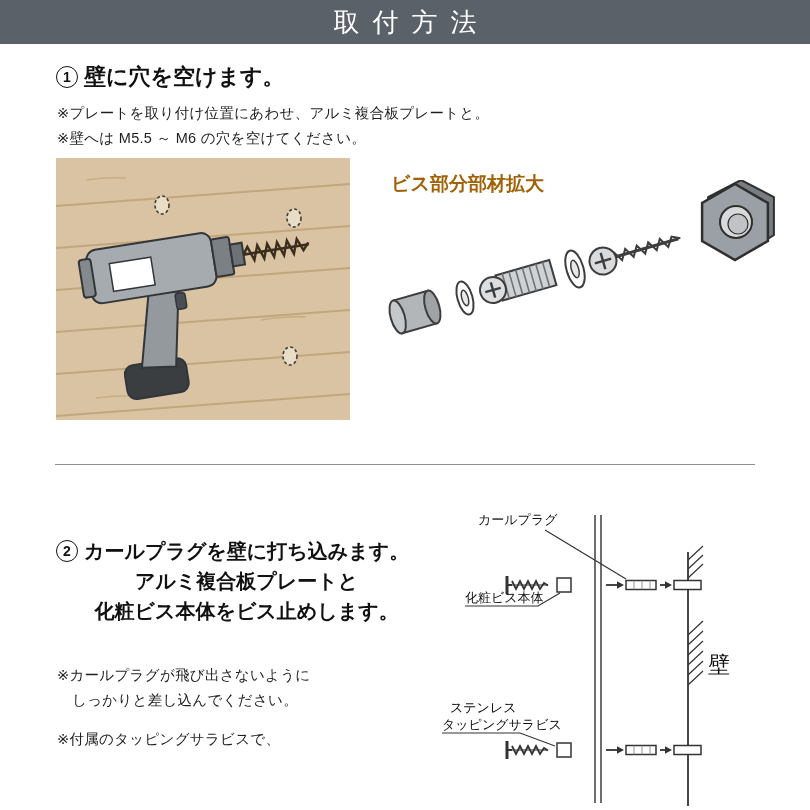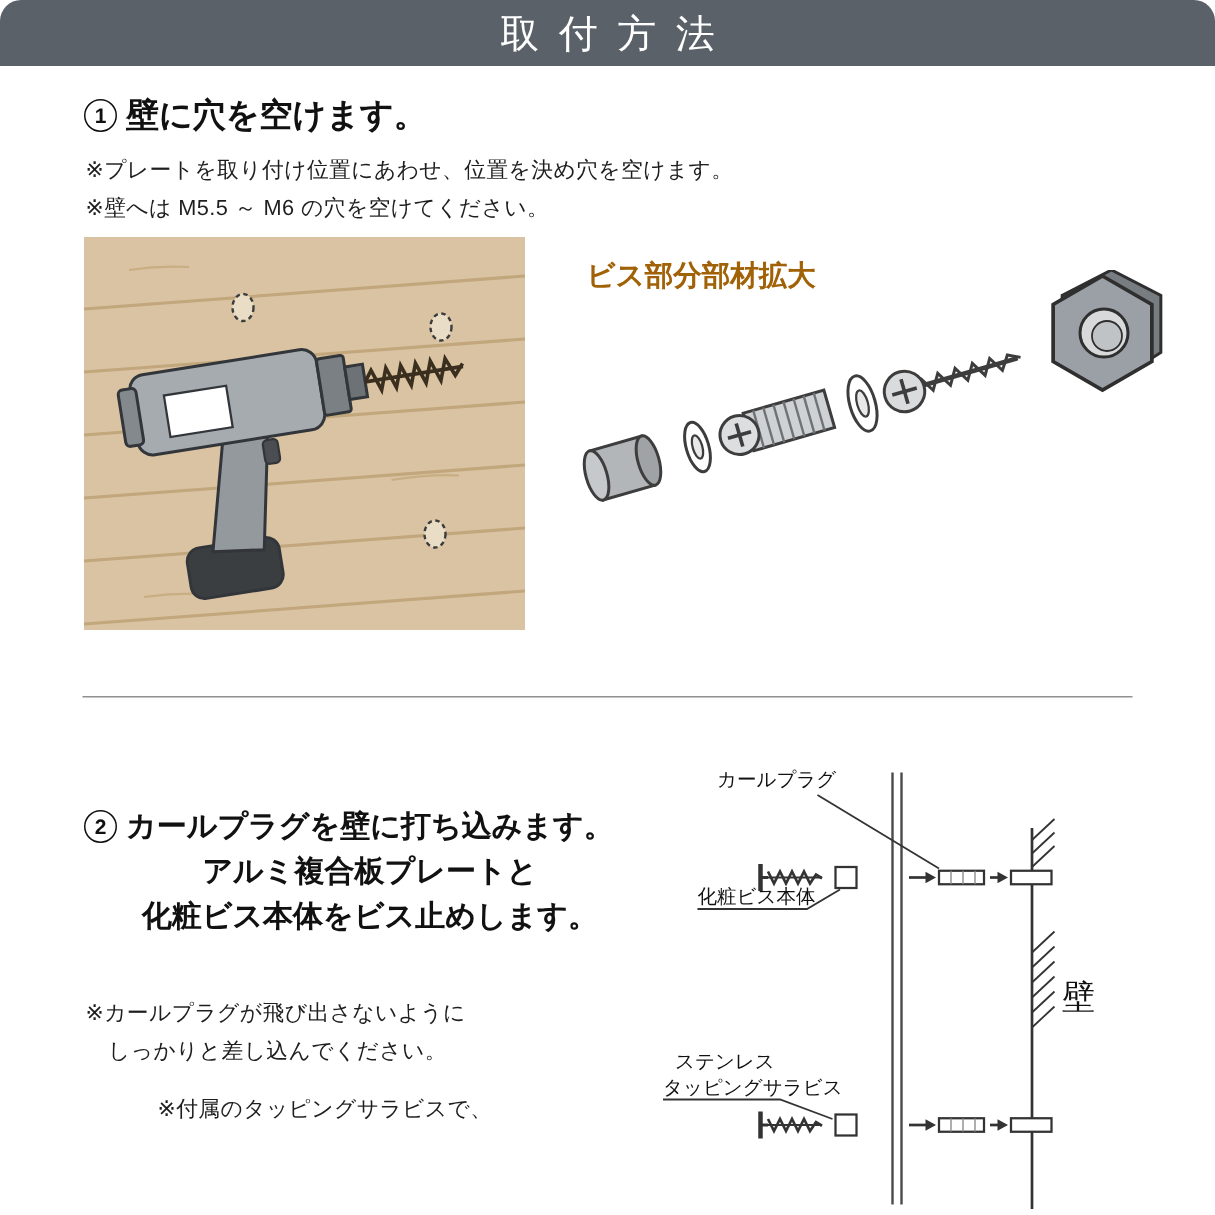--- a/index.html
+++ b/index.html
@@ -1,18 +1,18 @@
 <!DOCTYPE html>
 <html><head>
 <meta charset="utf-8">
 <style>
   * { margin:0; padding:0; box-sizing:border-box; }
   html, body { background:#ffffff; }
   body { font-family:"Liberation Sans","DejaVu Sans",sans-serif; color:#1e1e1e; }
-  .page { position:relative; width:810px; height:810px; background:#ffffff; overflow:hidden; margin:0 auto;border-radius:14px; }
+  .page { position:relative; width:810px; height:810px; background:#ffffff; overflow:hidden; margin:0 auto; }
 
   .header-bar { position:absolute; left:0; top:0; width:810px; height:44px; background:#5a6169;
                 display:flex; align-items:center; justify-content:center; }
   .header-title { color:#ffffff; font-size:26px; font-weight:500; letter-spacing:0.5em; text-indent:0.5em; }
 
   .step-title { position:absolute; display:flex; align-items:center; gap:6px; font-weight:bold; color:#111; }
   #step1-title { left:56px; top:62px; font-size:22px; }
   .circled-num { display:inline-flex; align-items:center; justify-content:center; width:22px; height:22px;
                  border:1.6px solid #111; border-radius:50%; font-size:14px; line-height:1; flex:0 0 auto; }
   .note-line { position:absolute; font-size:14.5px; color:#1e1e1e; letter-spacing:0.02em; white-space:nowrap; }
@@ -38,21 +38,21 @@
 
   <div class="header-bar">
     <div class="header-title">取付方法</div>
   </div>
 
   <div class="step-title" id="step1-title">
     <span class="circled-num">1</span>
     <span>壁に穴を空けます。</span>
   </div>
 
-  <div class="note-line" style="left:57px; top:104px;">※プレートを取り付け位置にあわせ、位置を決め穴を空けます。</div>
+  <div class="note-line" style="left:57px; top:104px;">※プレートを取り付け位置にあわせ、アルミ複合板プレートと。</div>
   <div class="note-line" style="left:57px; top:129px;">※壁へは M5.5 ～ M6 の穴を空けてください。</div>
 
   <div class="fig-drill">
     <svg width="294" height="262" viewBox="0 0 294 262">
       <rect x="0" y="0" width="294" height="262" fill="#d9c3a2"></rect>
       <g stroke="#c2a67c" stroke-width="2">
         <line x1="0" y1="48" x2="294" y2="26"></line>
         <line x1="0" y1="90" x2="294" y2="68"></line>
         <line x1="0" y1="132" x2="294" y2="110"></line>
         <line x1="0" y1="174" x2="294" y2="152"></line>
@@ -148,21 +148,21 @@
     <div class="line1">
       <span class="circled-num">2</span>
       <span>カールプラグを壁に打ち込みます。</span>
     </div>
     <div class="cont">アルミ複合板プレートと</div>
     <div class="cont">化粧ビス本体をビス止めします。</div>
   </div>
 
   <div class="note-line" style="left:57px; top:666px;">※カールプラグが飛び出さないように</div>
   <div class="note-line" style="left:72px; top:691px;">しっかりと差し込んでください。</div>
-  <div class="note-line" style="left:57px; top:730px;margin-left:48px;">※付属のタッピングサラビスで、</div>
+  <div class="note-line" style="left:57px; top:730px;">※付属のタッピングサラビスで、</div>
 
   <div class="fig-step2">
     <svg width="375" height="318" viewBox="0 0 375 318">
       <defs>
         <g id="asm-row">
           <line x1="87" y1="76" x2="87" y2="94" stroke="#333" stroke-width="3"></line>
           <line x1="87" y1="85" x2="92" y2="85" stroke="#333" stroke-width="2"></line>
           <line x1="92" y1="85" x2="128" y2="85" stroke="#333" stroke-width="1.2"></line>
           <path d="M92,81 L96,89 L100,81 L104,89 L108,81 L112,89 L116,81 L120,89 L124,83 L128,85.5" fill="none" stroke="#333" stroke-width="1.8"></path>
           <rect x="137" y="78" width="14" height="14" fill="#fff" stroke="#333" stroke-width="1.5"></rect>

